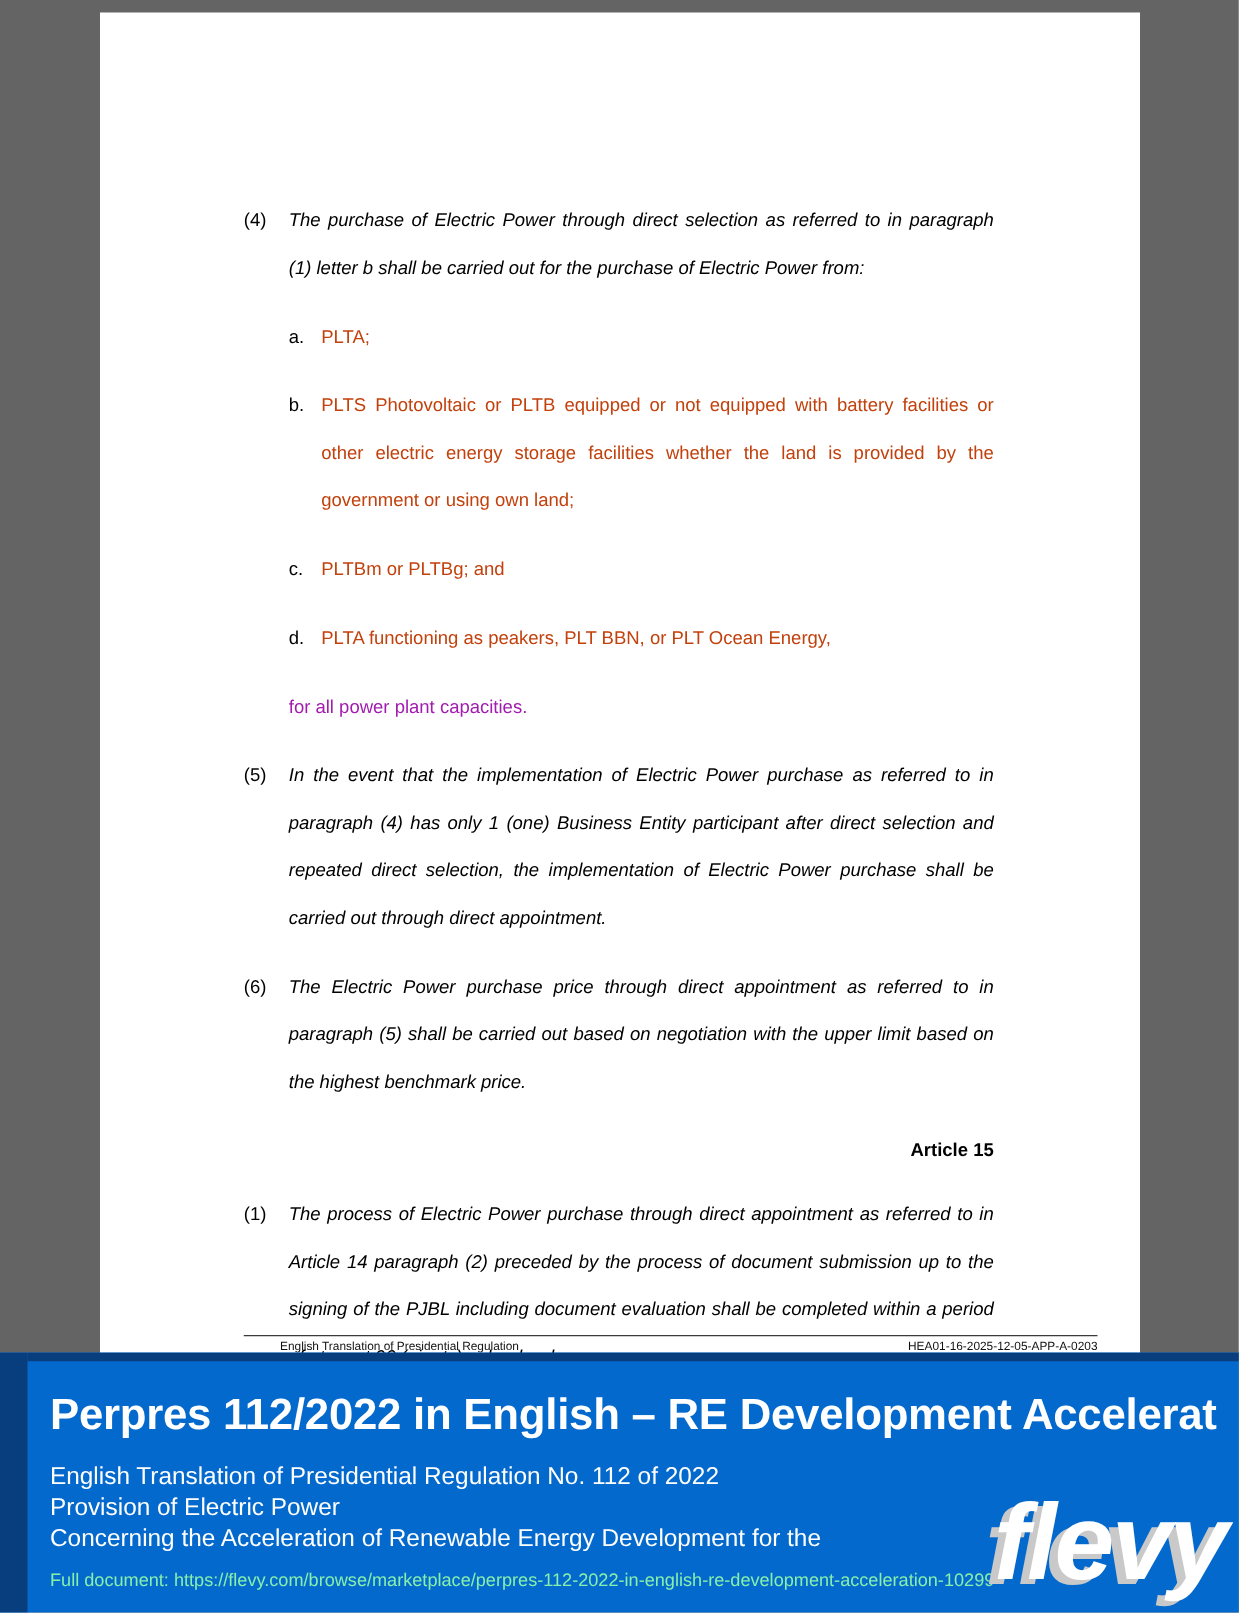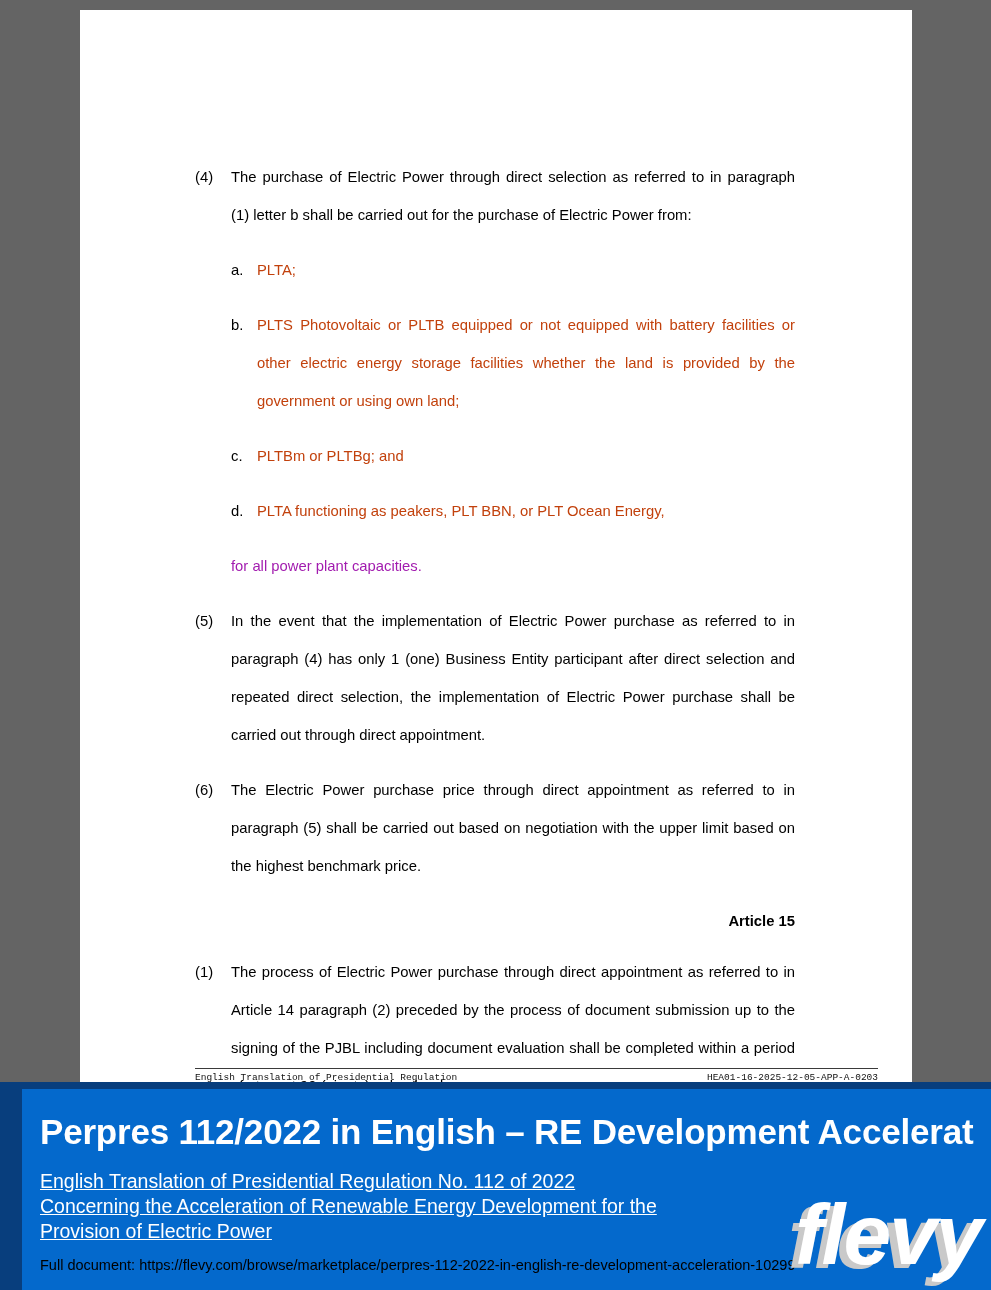--- a/index.html
+++ b/index.html
@@ -49,20 +49,21 @@
     color: #000;
     white-space: nowrap;
   }
   .clause-text {
     flex: 1 1 auto;
     font-size: 14.8px;
     line-height: 38px;
     color: #000;
     text-align: justify;
     text-justify: inter-word;
+    font-style: italic;
   }
 
   
   .subitem {
     display: flex;
     align-items: flex-start;
     margin-left: 36px;
     margin-bottom: 17px;
   }
   .subitem-letter {
@@ -117,22 +118,23 @@
   }
   #footer-row {
     display: flex;
     justify-content: space-between;
     align-items: baseline;
     padding-top: 3px;
   }
   .footer-text {
     font-size: 9.5px;
     color: #111;
-    font-family: Liberation Mono, monospace;
-    white-space: nowrap;
+    font-family: Liberation Sans, sans-serif;
+    white-space: nowrap;
+    margin-left: 29px;
   }
 
   
   #promo-banner {
     position: absolute;
     left: 0;
     top: 1082px;
     width: 991px;
     height: 208px;
     background: #0469CC;
@@ -175,28 +177,27 @@
     position: absolute;
     left: 0;
     top: 80px;
     font-size: 19.5px;
     color: #ffffff;
     line-height: 25px;
     white-space: nowrap;
   }
   #promo-subtitle div {
     white-space: nowrap;
-    text-decoration: underline;
   }
   #promo-link {
     position: absolute;
     left: 0;
     top: 168px;
     font-size: 14.5px;
-    color: #000000;
+    color: #86efac;
     white-space: nowrap;
   }
   #flevy-logo {
     position: absolute;
     right: 10px;
     top: 95px;
     width: 230px;
     height: 105px;
   }
   #flevy-logo-text {
@@ -278,22 +279,22 @@
 <div id="promo-banner">
   <div id="promo-left-strip"></div>
   <div id="promo-top-strip"></div>
 
   <div id="promo-content">
 
     <div id="promo-title">Perpres 112/2022 in English – RE Development Accelerat</div>
 
     <div id="promo-subtitle">
       <div>English Translation of Presidential Regulation No. 112 of 2022</div>
+      <div>Provision of Electric Power</div>
       <div>Concerning the Acceleration of Renewable Energy Development for the</div>
-      <div>Provision of Electric Power</div>
     </div>
 
     <div id="promo-link">Full document: https://flevy.com/browse/marketplace/perpres-112-2022-in-english-re-development-acceleration-10299</div>
 
     <div id="flevy-logo">
       <div id="flevy-logo-text">flevy</div>
     </div>
 
   </div>
 </div>

